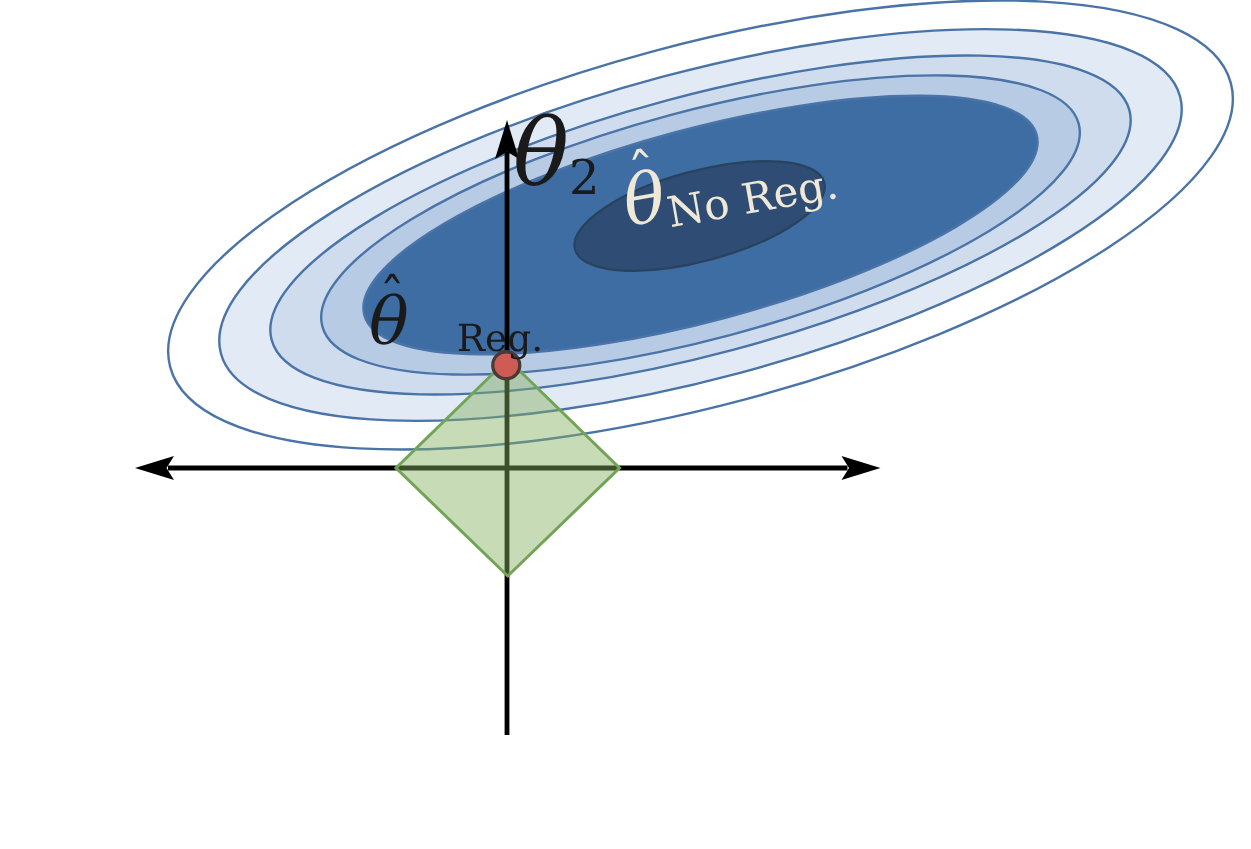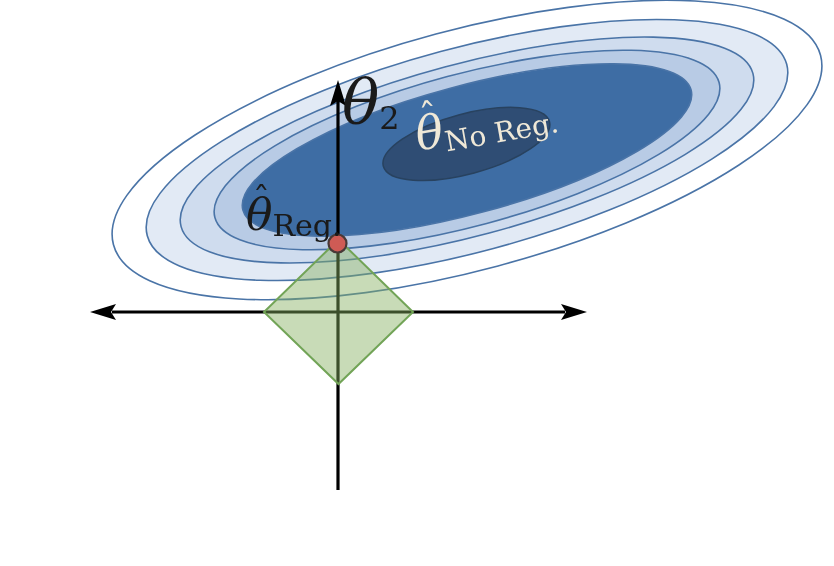--- a/index.html
+++ b/index.html
@@ -30,21 +30,21 @@
   }
   .subscript {
     font-style: normal;
     vertical-align: -0.2em;
   }
   .label-theta2 { left: 342px; top: 71px;  font-size: 62px; }
   .label-theta2 .subscript { font-size: 32px; }
   .label-theta1 { left: 557px; top: 313px; font-size: 47px; }
   .label-theta1 .subscript { font-size: 28px; }
   .label-reg    { left: 246px; top: 193px; font-size: 44px; }
-  .label-reg .subscript { font-size: 30px; }
+  .label-reg .subscript { font-size: 25px; margin-left: 32px; }
   .label-noreg {
     left: 417px; top: 112px; font-size: 46px;
     color: #efe8d7;
     transform: rotate(-10deg);
     transform-origin: 0 60%;
   }
   .label-noreg .subscript { font-size: 28px; }
 </style>
 </head>
 <body>

